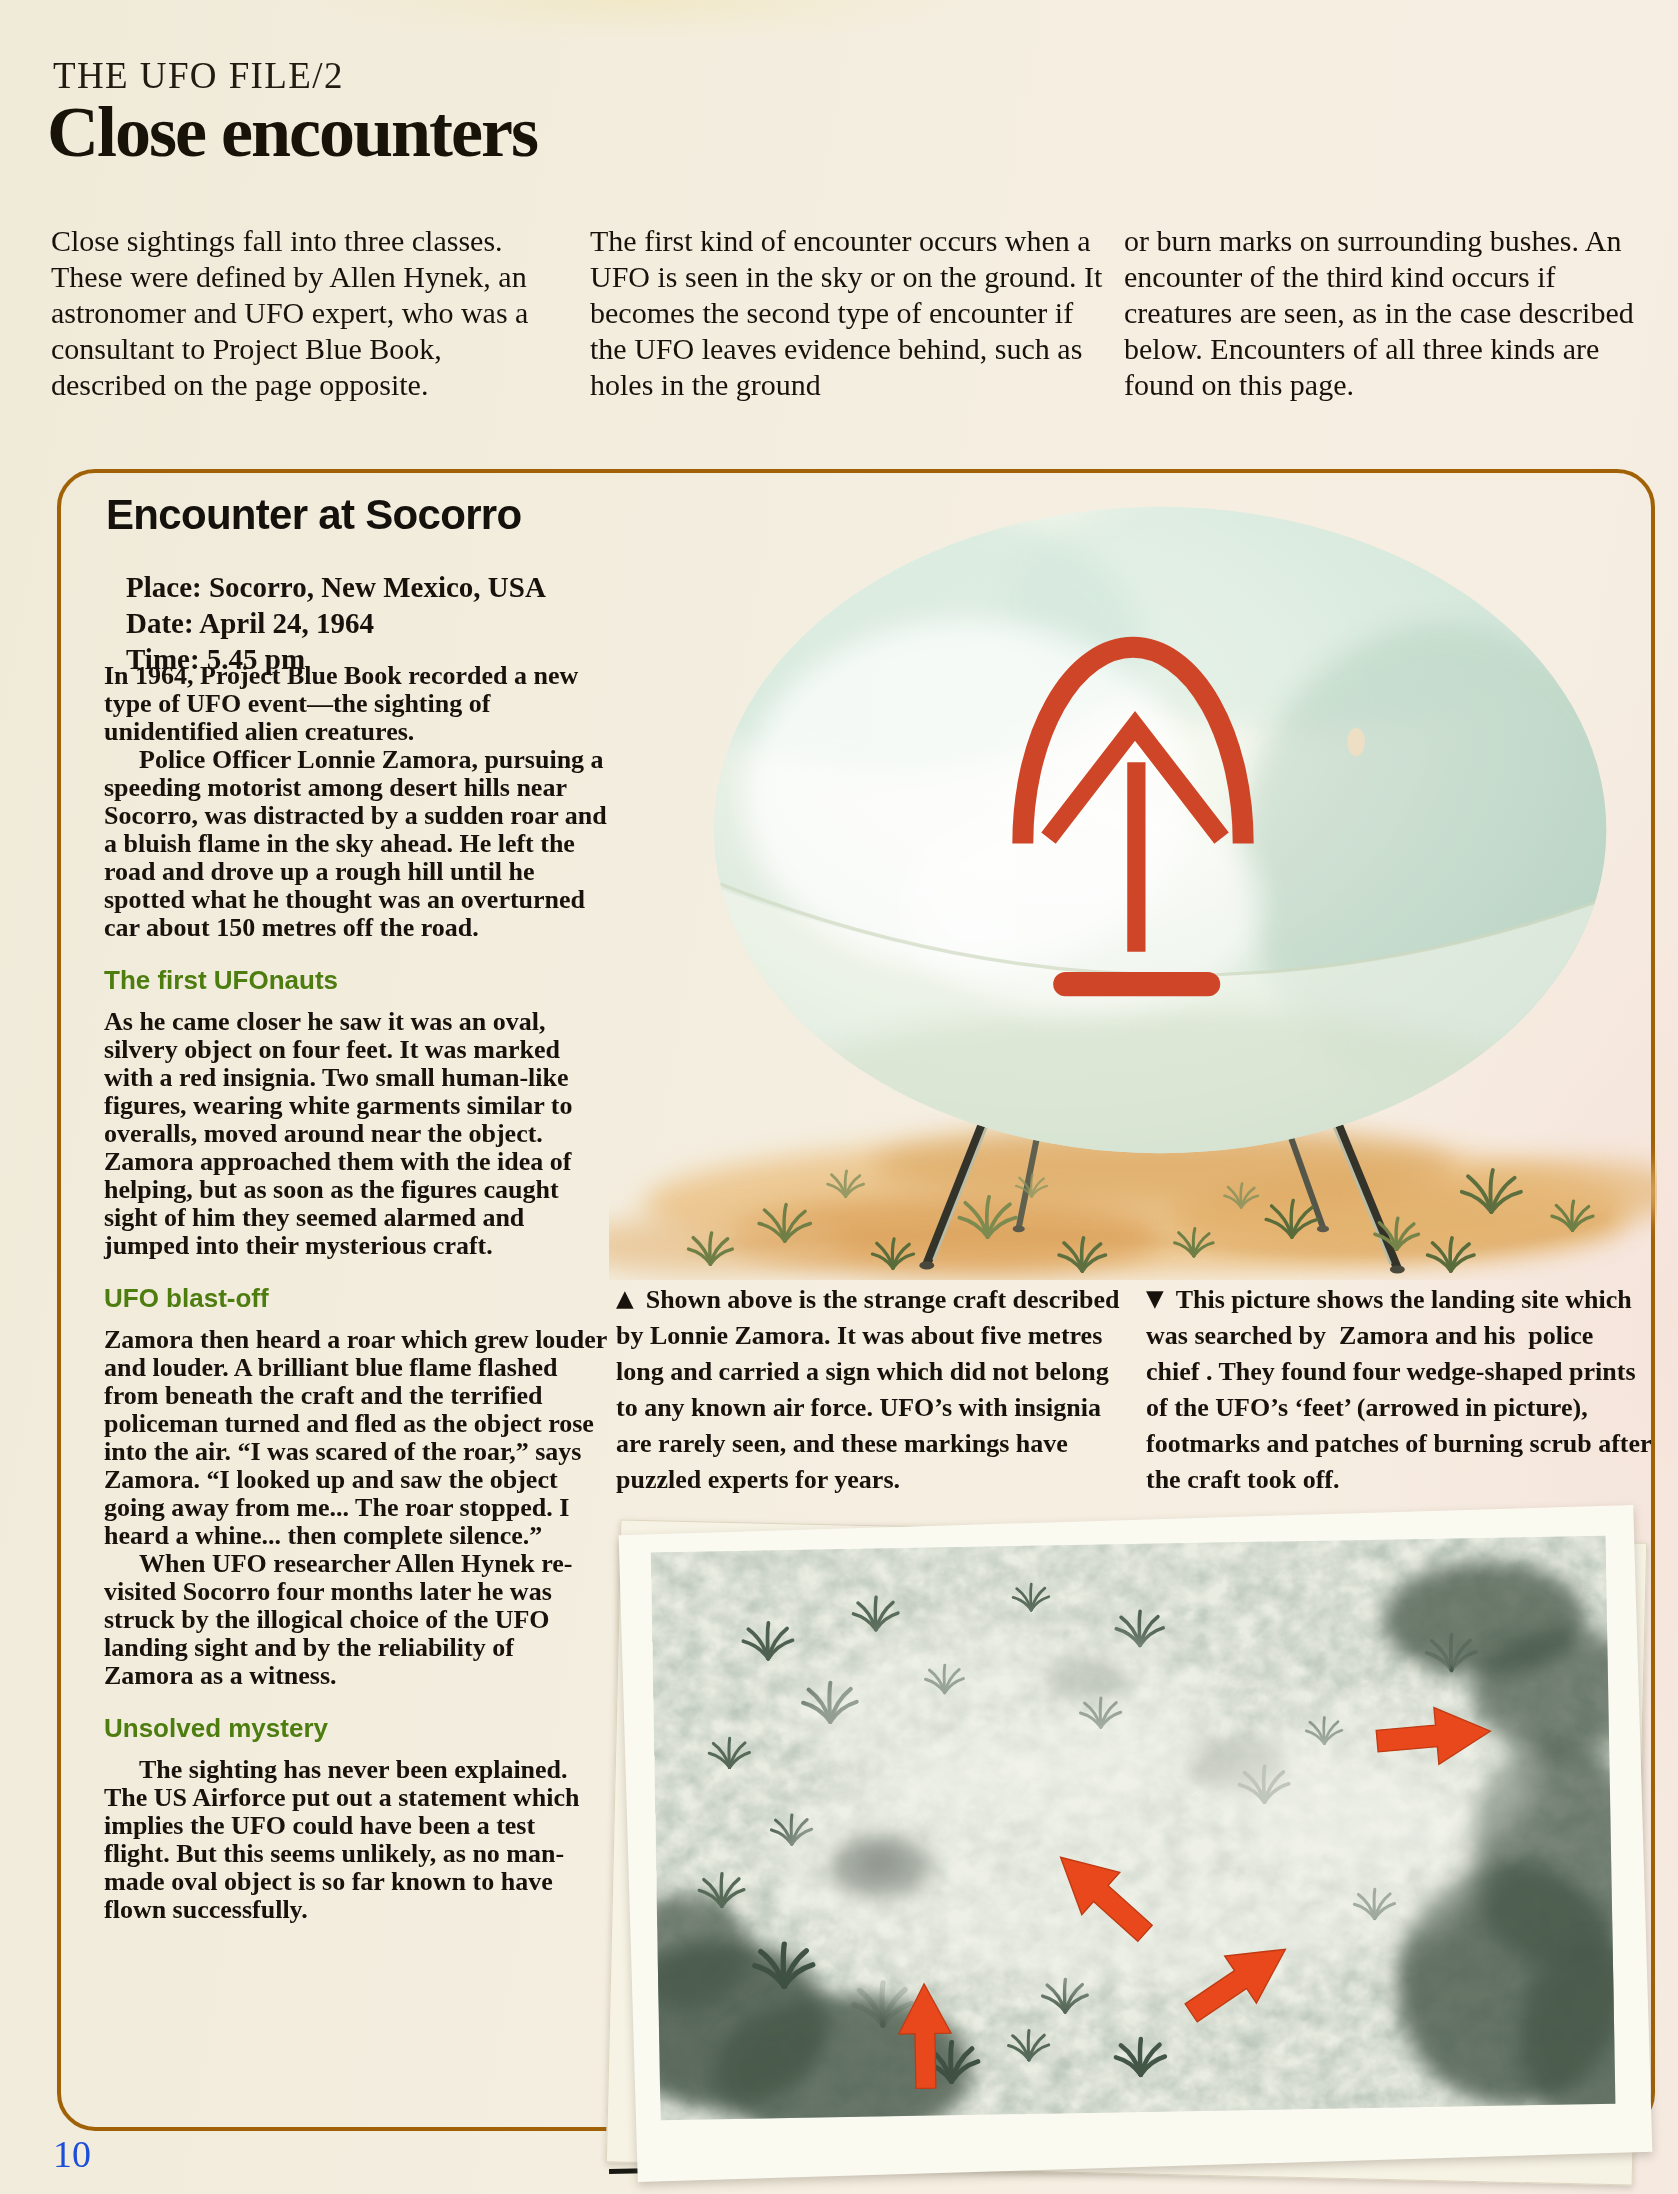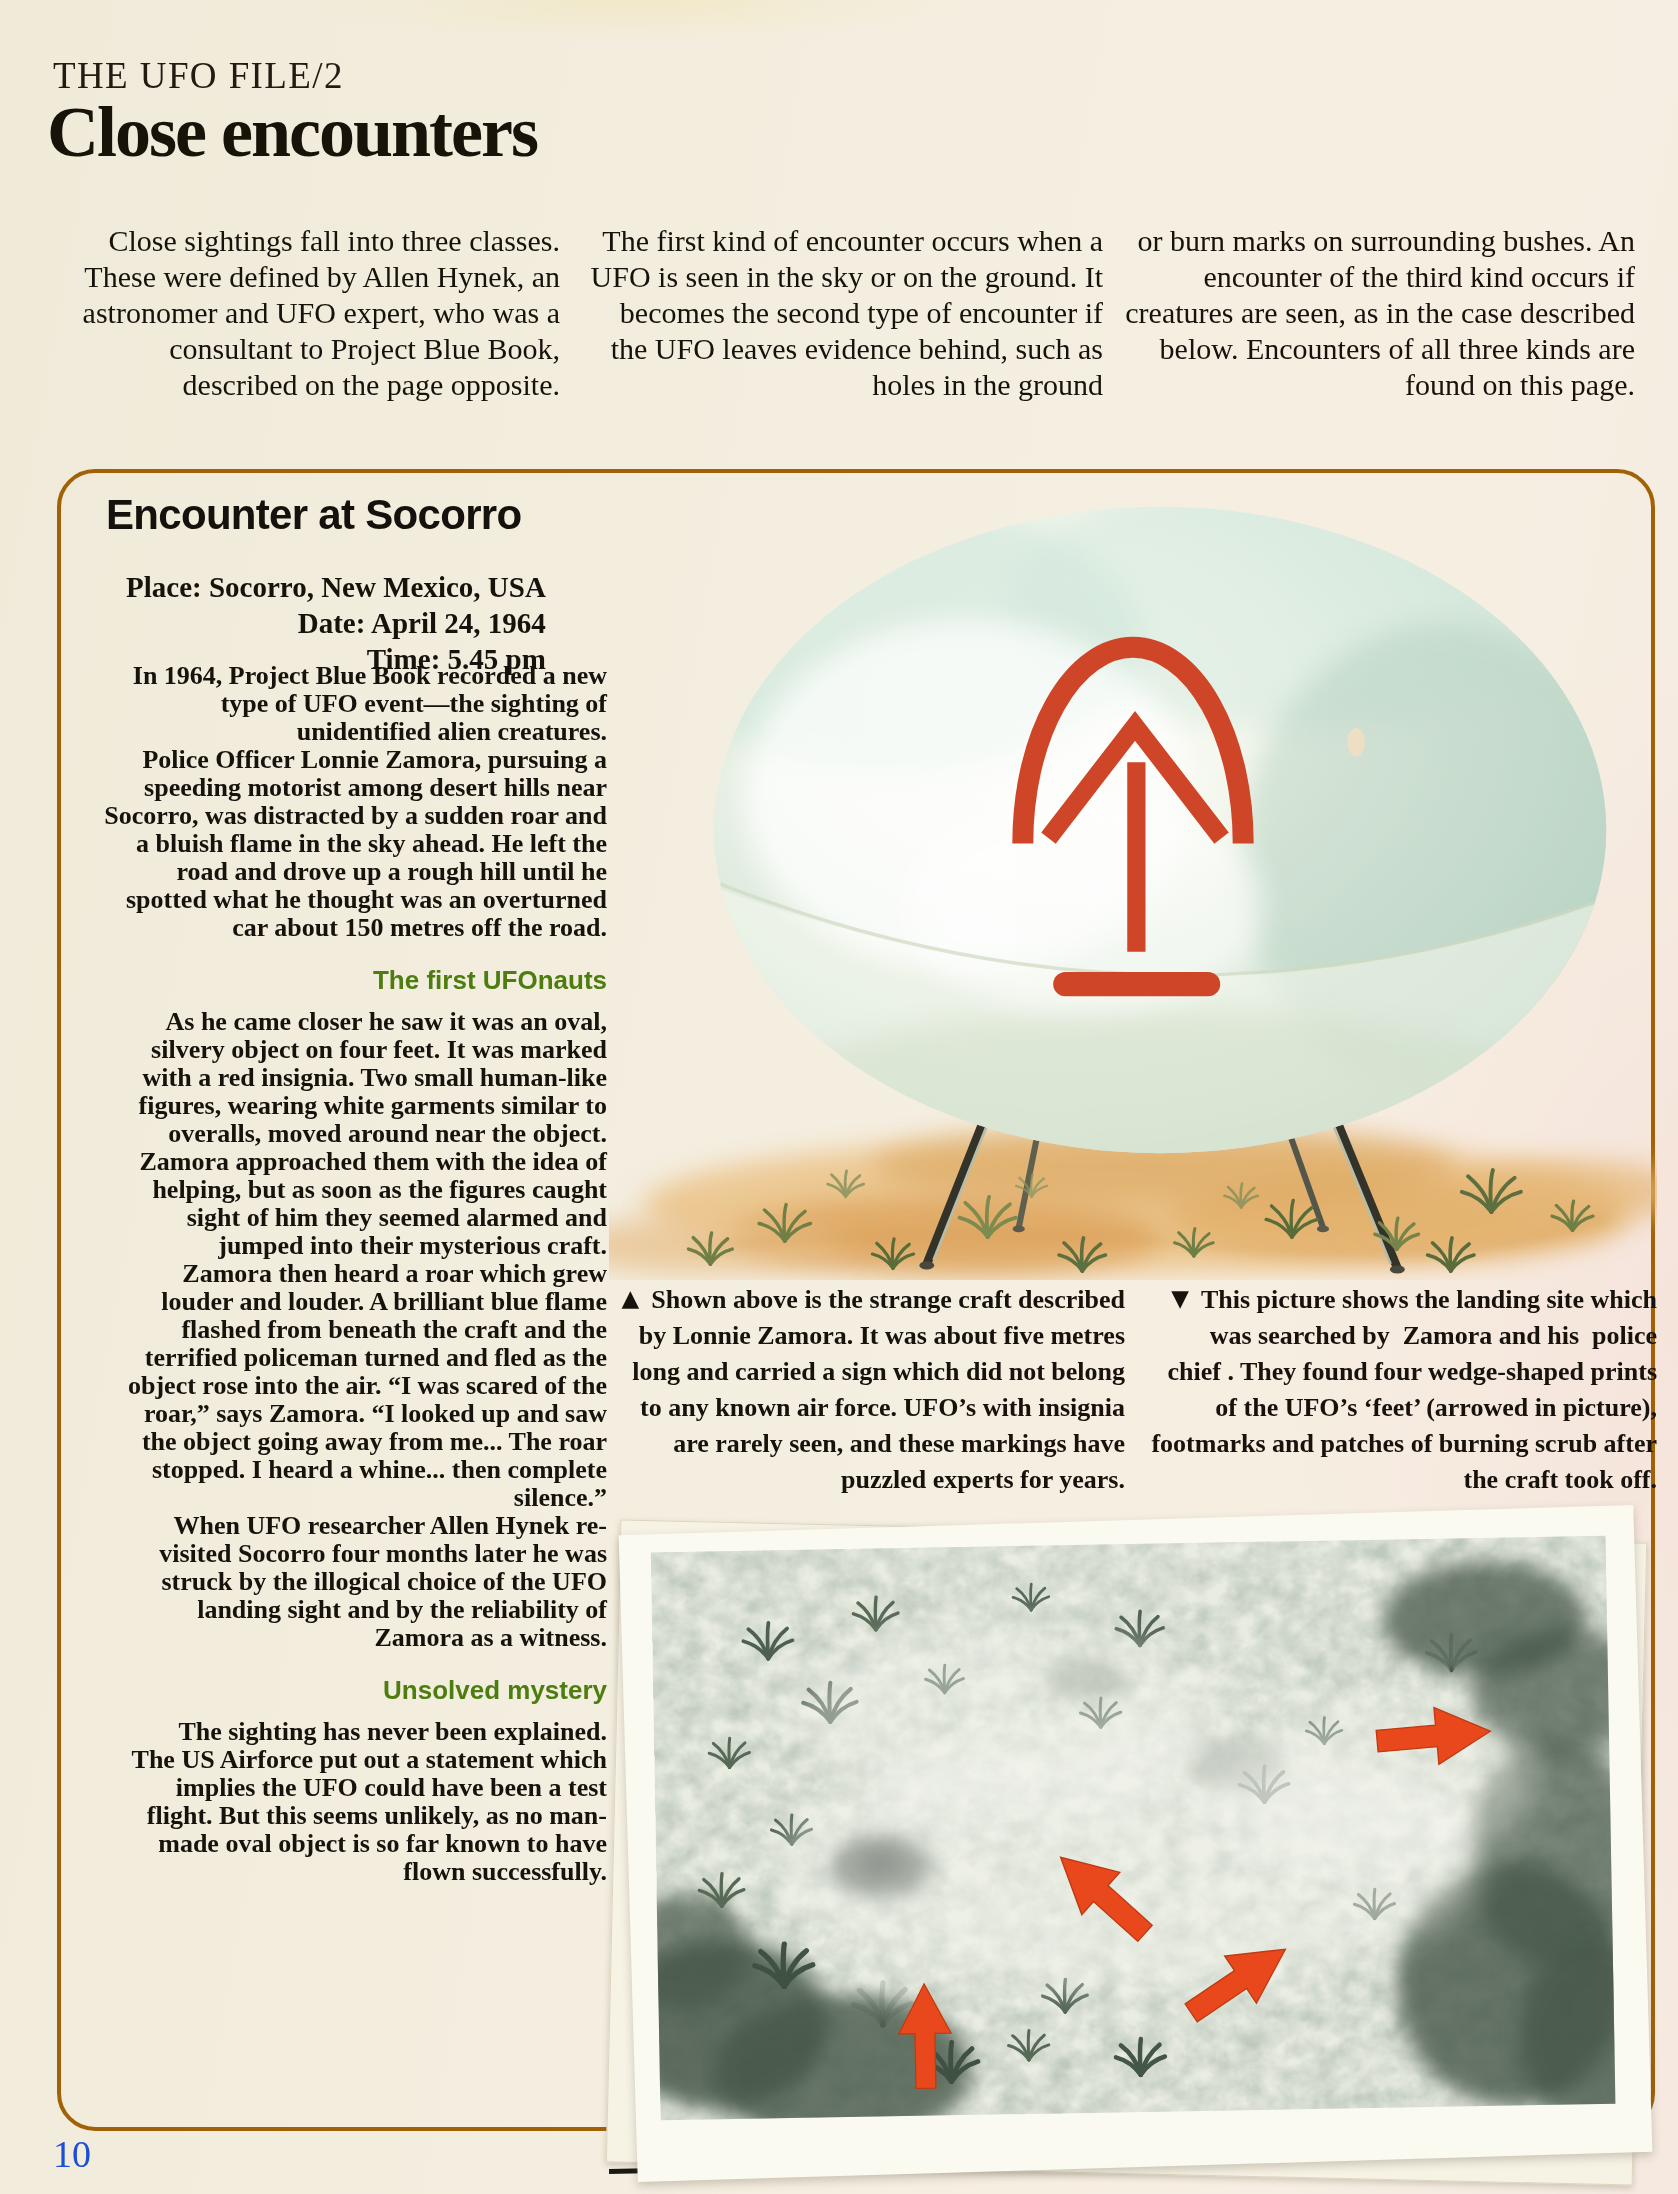--- a/index.html
+++ b/index.html
@@ -5,21 +5,21 @@
   html,body{margin:0;padding:0;}
   body{
     width:1678px;height:2194px;overflow:hidden;position:relative;
     background:
       radial-gradient(473px 61px at 38% 0%, rgba(240,225,160,0.35), rgba(240,225,160,0) 70%),
       radial-gradient(609px 947px at 101% 60%, rgba(246,222,214,0.55), rgba(246,222,214,0) 70%),
       linear-gradient(100deg,#f0ead9 0%,#f4eee0 45%,#f6eee2 80%,#f5e9e0 100%);
     font-family:"Liberation Serif","DejaVu Serif",serif;
     color:#1a150f;
   }
-  .page{position:absolute;inset:0;text-align:right;}
+  .page{position:absolute;inset:0;}
   .kicker{
     position:absolute;left:53px;top:57px;
     font-size:37px;line-height:1;letter-spacing:1.4px;color:#211b12;
   }
   .title{
     position:absolute;left:47px;top:96px;margin:0;
     font-size:72px;line-height:1.02;font-weight:700;letter-spacing:-2px;color:#181309;
   }
   .intro{position:absolute;left:0;top:223px;width:1678px;}
   .intro p{margin:0;position:absolute;top:0;font-size:30px;line-height:1.2;color:#17120c;}
@@ -98,20 +98,21 @@
       <div>Place: Socorro, New Mexico, USA</div>
       <div>Date: April 24, 1964</div>
       <div>Time: 5.45 pm</div>
     </div>
 
     <div class="article">
         <p>In 1964, Project Blue Book recorded a new type of UFO event—the sighting of unidentified alien creatures.</p>
         <p class="indent">Police Officer Lonnie Zamora, pursuing a speeding motorist among desert hills near Socorro, was distracted by a sudden roar and a bluish flame in the sky ahead. He left the road and drove up a rough hill until he spotted what he thought was an overturned car about 150 metres off the road.</p>
         <h4>The first UFOnauts</h4>
         <p>As he came closer he saw it was an oval, silvery object on four feet. It was marked with a red insignia. Two small human-like figures, wearing white garments similar to overalls, moved around near the object. Zamora approached them with the idea of helping, but as soon as the figures caught sight of him they seemed alarmed and jumped into their mysterious craft.</p>
+        <h4>UFO blast-off</h4>
         <p>Zamora then heard a roar which grew louder and louder. A brilliant blue flame flashed from beneath the craft and the terrified policeman turned and fled as the object rose into the air. “I was scared of the roar,” says Zamora. “I looked up and saw the object going away from me... The roar stopped. I heard a whine... then complete silence.”</p>
         <p class="indent">When UFO researcher Allen Hynek re-visited Socorro four months later he was struck by the illogical choice of the UFO landing sight and by the reliability of Zamora as a witness.</p>
         <h4>Unsolved mystery</h4>
         <p class="indent">The sighting has never been explained. The US Airforce put out a statement which implies the UFO could have been a test flight. But this seems unlikely, as no man-made oval object is so far known to have flown successfully.</p>
       </div>
 
     <figure class="ufo-fig">
       <svg width="1048" height="802" viewBox="0 0 1550 1185">
         <defs>
           <radialGradient id="sph" cx="38%" cy="32%" r="78%">

